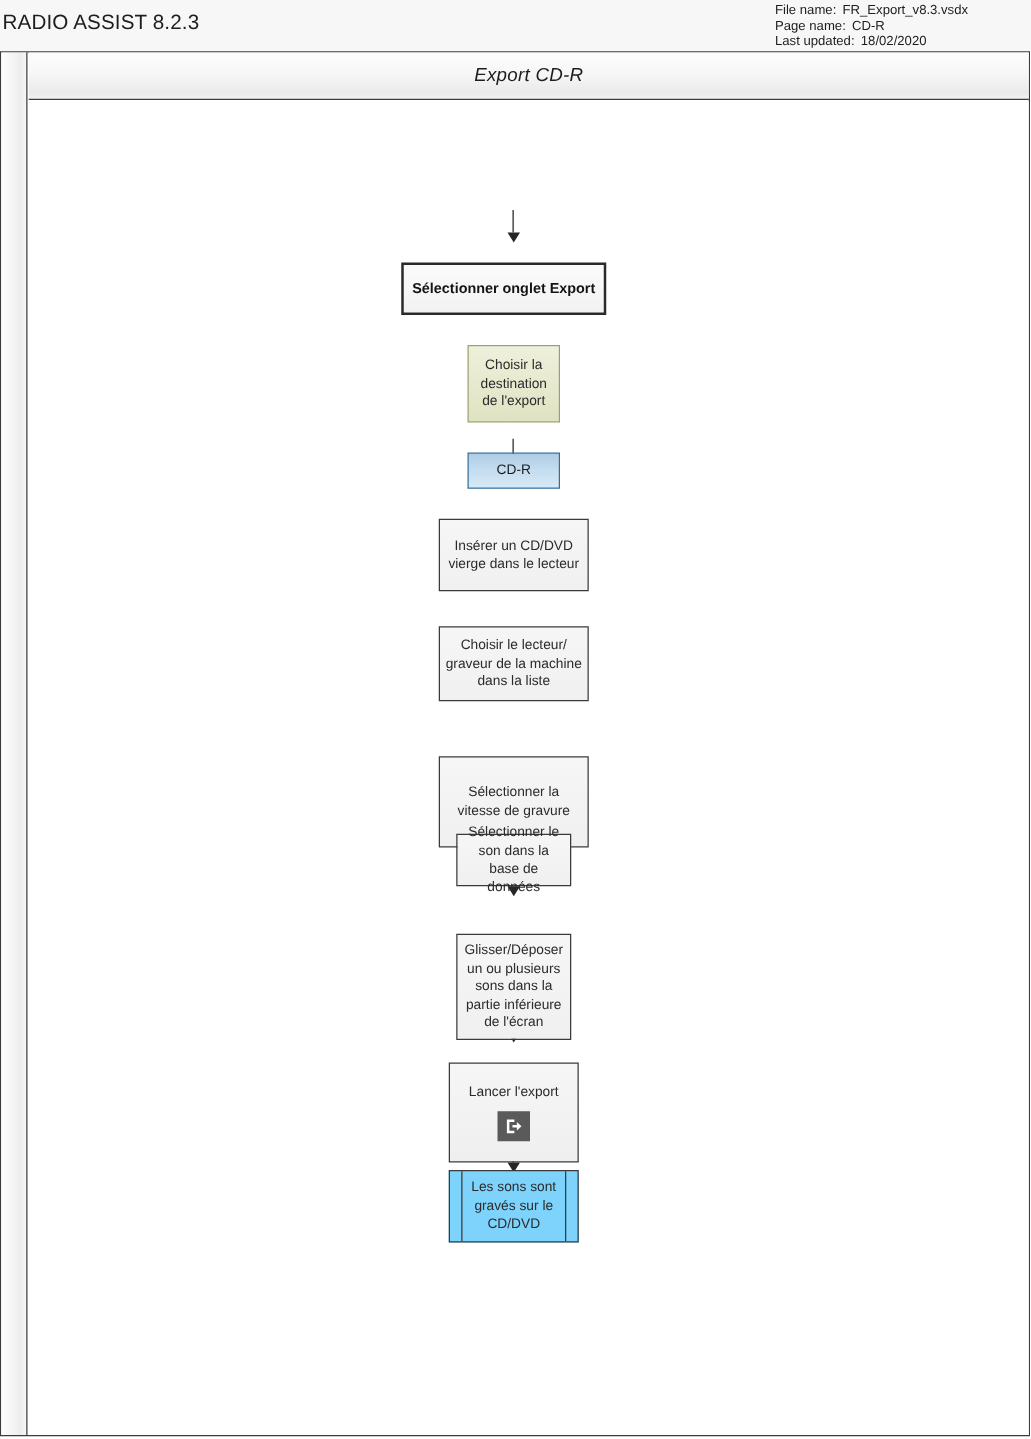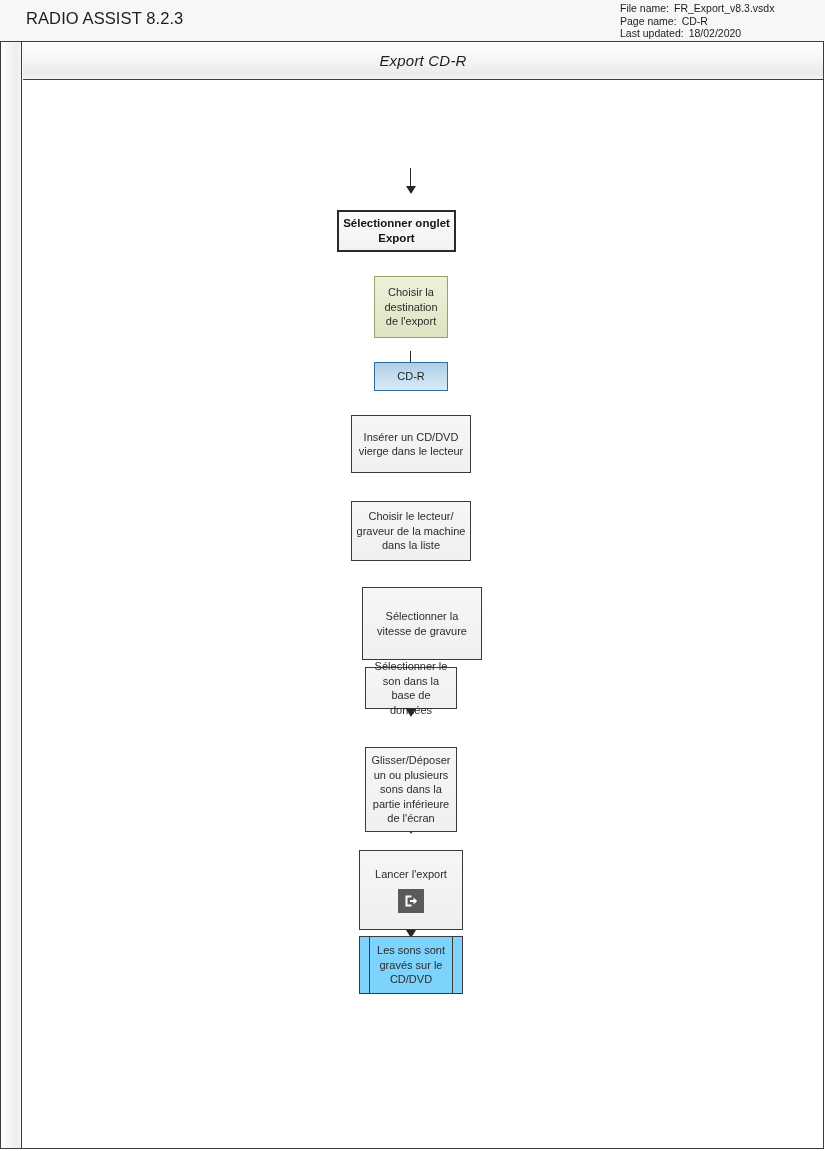--- a/index.html
+++ b/index.html
@@ -11,21 +11,21 @@
     overflow:hidden;
     position:relative;
   }
 
   
   #header{
     position:absolute;left:0;top:0;width:825px;height:41px;
     background:#f7f7f7;
   }
   #app-title{
-    position:absolute;left:26px;top:9px;
+    position:absolute;left:2px;top:9px;
     font-size:16.5px;letter-spacing:.1px;color:#1d1d1d;
     white-space:nowrap;
   }
   #meta{
     position:absolute;left:620px;top:2px;
     font-size:10.5px;line-height:12.6px;color:#1d1d1d;
   }
   #meta .row{white-space:nowrap;}
   #meta .lbl{display:inline-block;}
   #meta .val{display:inline-block;margin-left:5px;}
@@ -172,41 +172,41 @@
 
     <div class="conn" style="left:387px;top:610px;height:18px;"></div>
     <div class="arrow" style="left:383px;top:628px;"></div>
 
     <div class="conn" style="left:387px;top:727px;height:18px;"></div>
     <div class="arrow" style="left:383px;top:745px;"></div>
 
     <div class="conn" style="left:387px;top:831px;height:18px;"></div>
     <div class="arrow" style="left:383px;top:849px;"></div>
 
-    <div class="node start" style="left:314px;top:129px;width:119px;height:42px;">
+    <div class="node start" style="left:298px;top:129px;width:164px;height:42px;">
       <span class="txt">Sélectionner onglet Export</span>
     </div>
 
     <div class="node choice" style="left:351px;top:195px;width:74px;height:62px;">
       <span class="txt">Choisir la destination de l'export</span>
     </div>
 
     <div class="node selected" style="left:351px;top:281px;width:74px;height:29px;">
       <span class="txt">CD-R</span>
     </div>
 
     <div class="node plain" style="left:328px;top:334px;width:120px;height:58px;">
       <span class="txt">Insérer un CD/DVD vierge dans le lecteur</span>
     </div>
 
     <div class="node plain" style="left:328px;top:420px;width:120px;height:60px;">
       <span class="txt">Choisir le lecteur/ graveur de la machine dans la liste</span>
     </div>
 
-    <div class="node plain" style="left:328px;top:506px;width:120px;height:73px;margin-left:11px;">
+    <div class="node plain" style="left:328px;top:524px;width:120px;height:73px;">
       <span class="txt">Sélectionner la vitesse de gravure</span>
     </div>
 
     <div class="node plain" style="left:342px;top:586px;width:92px;height:42px;">
       <span class="txt">Sélectionner le son dans la base de données</span>
     </div>
 
     <div class="node plain" style="left:342px;top:666px;width:92px;height:85px;">
       <span class="txt">Glisser/Déposer un ou plusieurs sons dans la partie inférieure de l'écran</span>
     </div>

